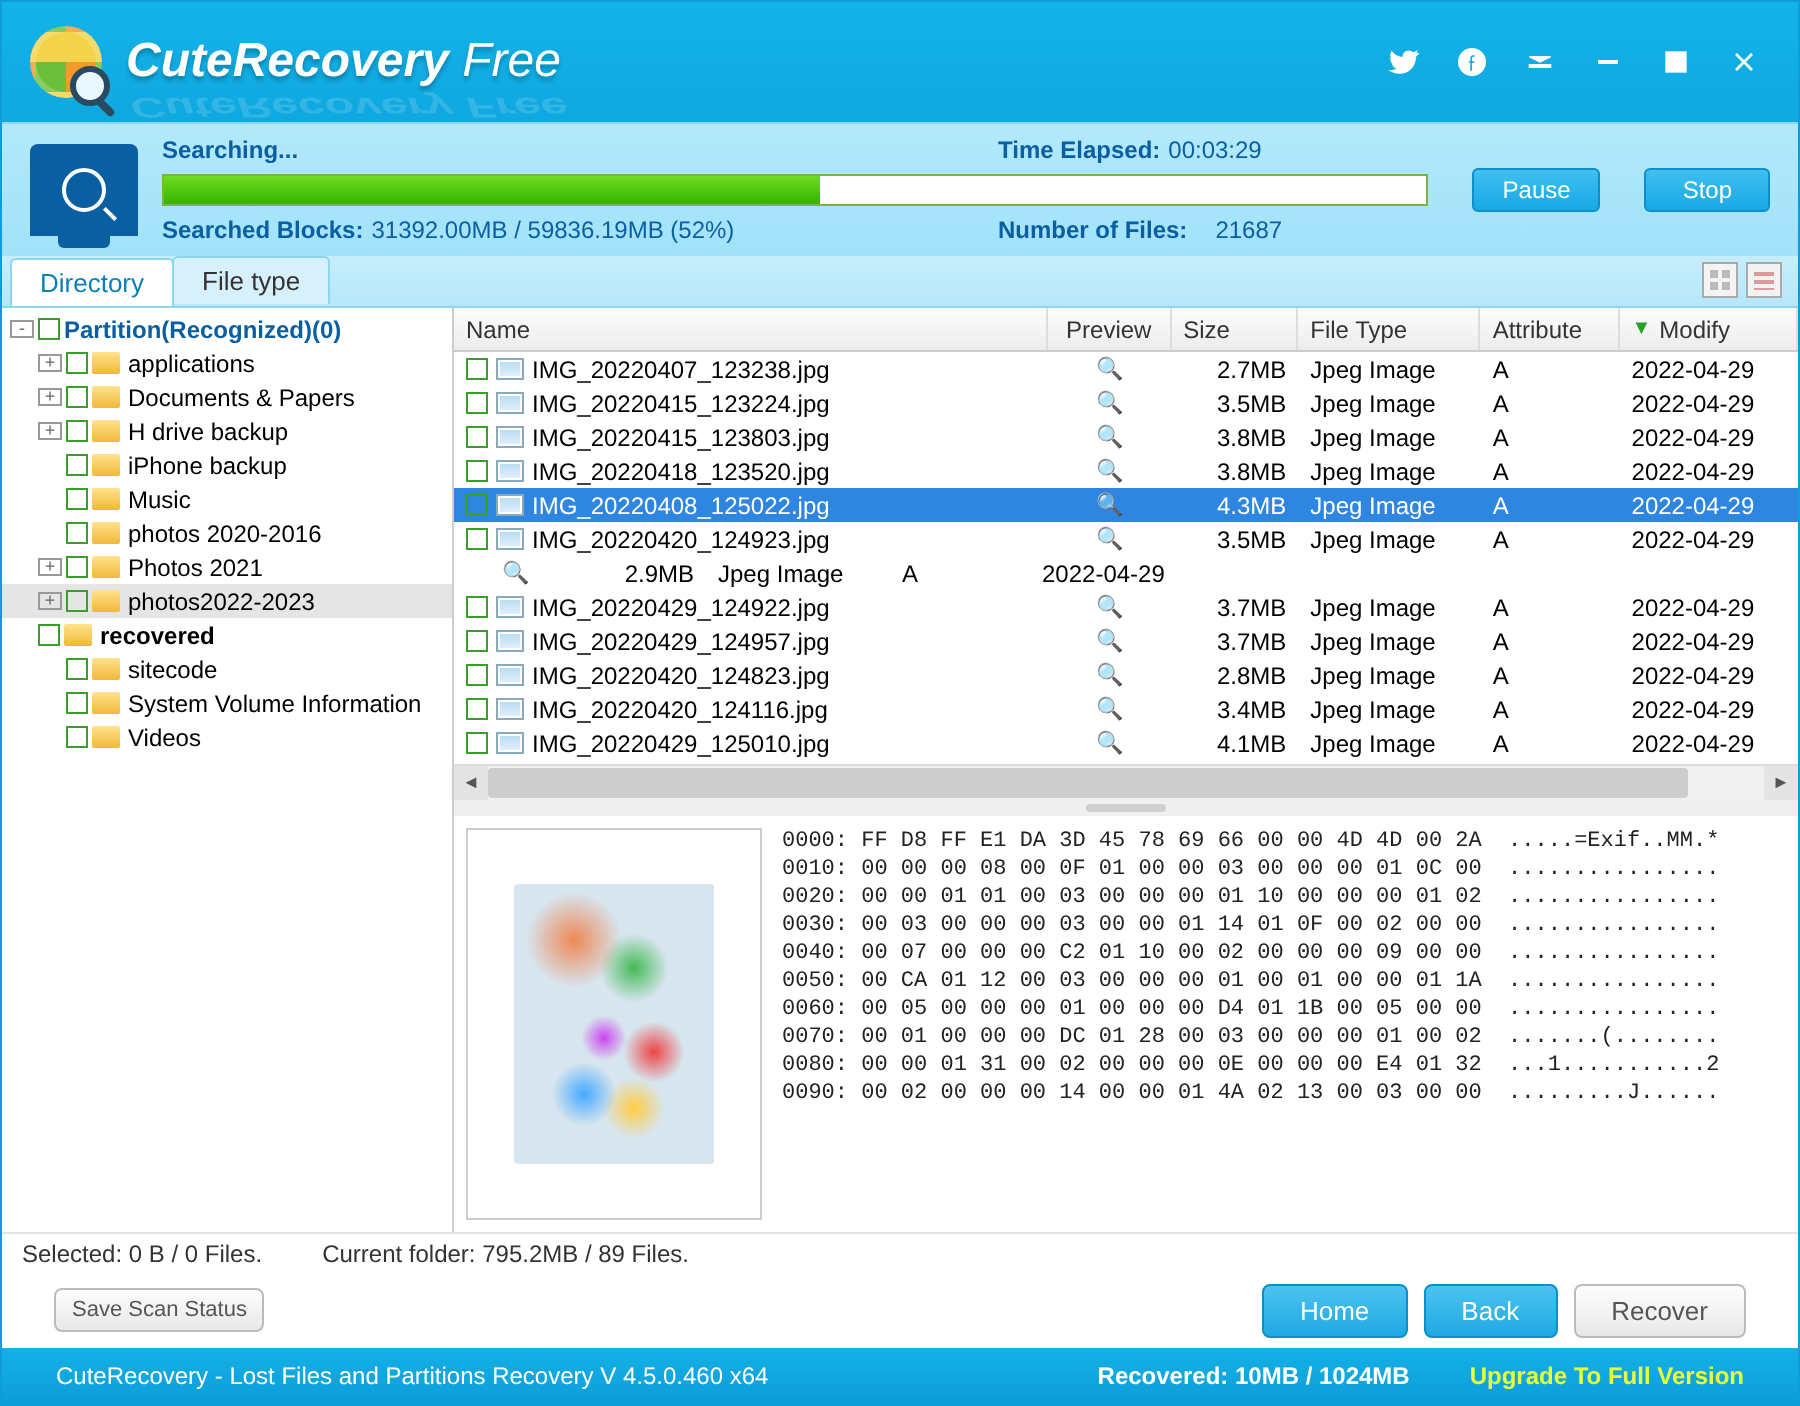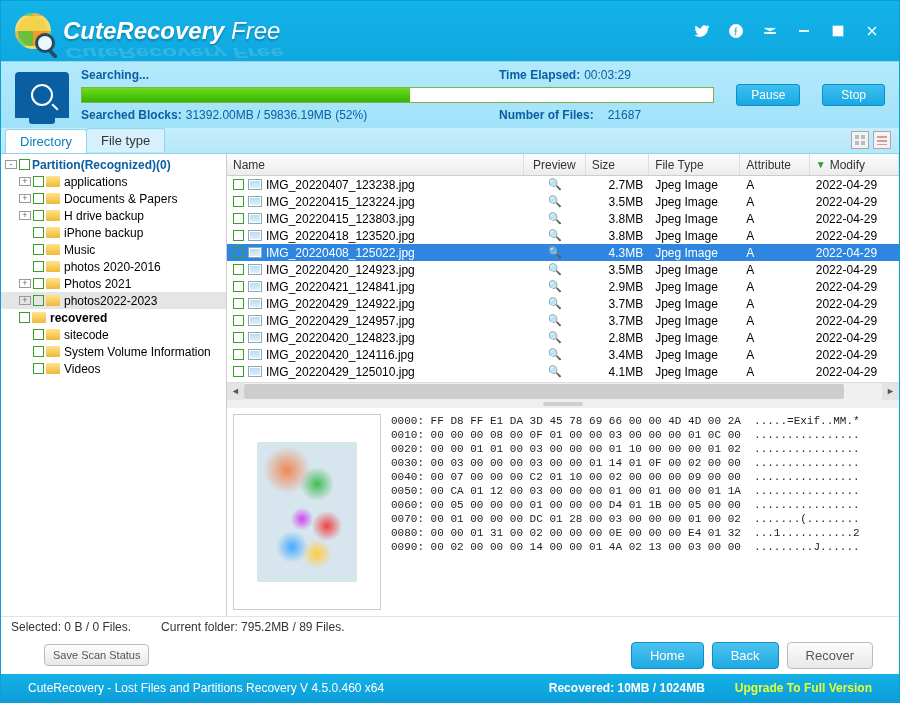--- a/index.html
+++ b/index.html
@@ -77,21 +77,21 @@
   radial-gradient(circle at 30% 20%, #e85, transparent 18%),
   radial-gradient(circle at 60% 30%, #4b5, transparent 15%),
   radial-gradient(circle at 45% 55%, #c4e, transparent 12%),
   radial-gradient(circle at 70% 60%, #e44, transparent 14%),
   radial-gradient(circle at 35% 75%, #4af, transparent 13%),
   radial-gradient(circle at 60% 80%, #fc4, transparent 12%),
   #d7e5ee; border-radius:2px;}
 .preview-pane .hex { flex:1; font-family:Liberation Mono, monospace; font-size:11px; color:#222; white-space:pre; overflow:hidden; line-height:14px;}
 
 .status-row { height:20px; display:flex; align-items:center; font-size:12px; padding:0 10px; gap:30px; color:#333; border-top:1px solid #e3e3e3;}
-.btn-row { height:38px; display:flex; align-items:center; padding:0 26px; gap:8px;margin-left:17px; }
+.btn-row { height:38px; display:flex; align-items:center; padding:0 26px; gap:8px; }
 .btn-row .spacer{flex:1;}
 .btn-row .btn { font-size:13px; padding:5px 18px; border-radius:4px; cursor:pointer; border:1px solid #bbb; background:linear-gradient(#fdfdfd,#e8e8e8); color:#555;}
 .btn-row .btn.blue { background:linear-gradient(#4cc3f0,#1fa9e2); color:#fff; border:1px solid #0e8fc9;}
 .btn-row .btn.small { font-size:11px; padding:4px 8px;}
 .footer { height:28px; background:linear-gradient(#13b1e6,#0d9dd9); display:flex; align-items:center; color:#fff; font-size:12px; padding:0 27px;}
 .footer .spacer{flex:1;}
 .footer .rec { font-weight:700; }
 .footer .upg { color:#e6ff3a; font-weight:600; cursor:pointer; margin-left:30px;}
 
 .c-name{width:300px;} .c-prev{width:62px; justify-content:center;} .c-size{width:64px;} .c-type{width:92px;} .c-attr{width:70px;} .c-mod{width:90px;}
@@ -373,25 +373,20 @@
               </div>
               <div class="cell c-prev">
                 <span class="mag3">🔍</span>
               </div>
               <div class="cell c-size" style="justify-content:flex-end;">3.5MB</div>
               <div class="cell c-type">Jpeg Image</div>
               <div class="cell c-attr">A</div>
               <div class="cell c-mod">2022-04-29</div>
             </div>
             <div class="row">
-              <div class="cell c-name">
-                <span class="cb2"></span>
-                <span class="fimg"></span>
-                <span>IMG_20220421_124841.jpg</span>
-              </div>
               <div class="cell c-prev">
                 <span class="mag3">🔍</span>
               </div>
               <div class="cell c-size" style="justify-content:flex-end;">2.9MB</div>
               <div class="cell c-type">Jpeg Image</div>
               <div class="cell c-attr">A</div>
               <div class="cell c-mod">2022-04-29</div>
             </div>
             <div class="row">
               <div class="cell c-name">

